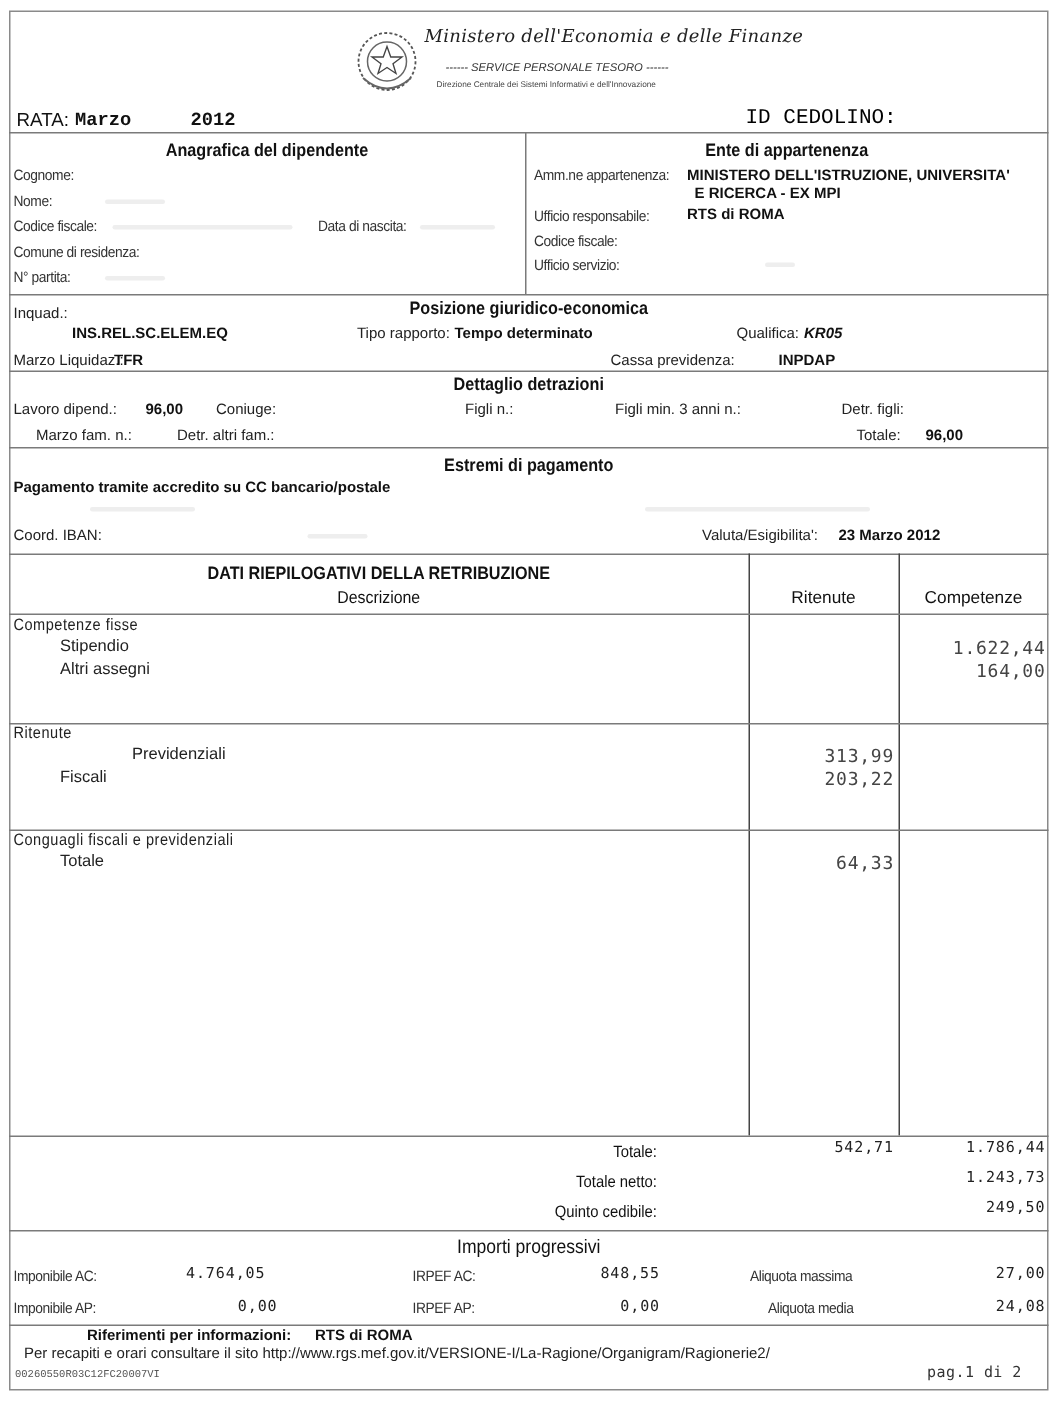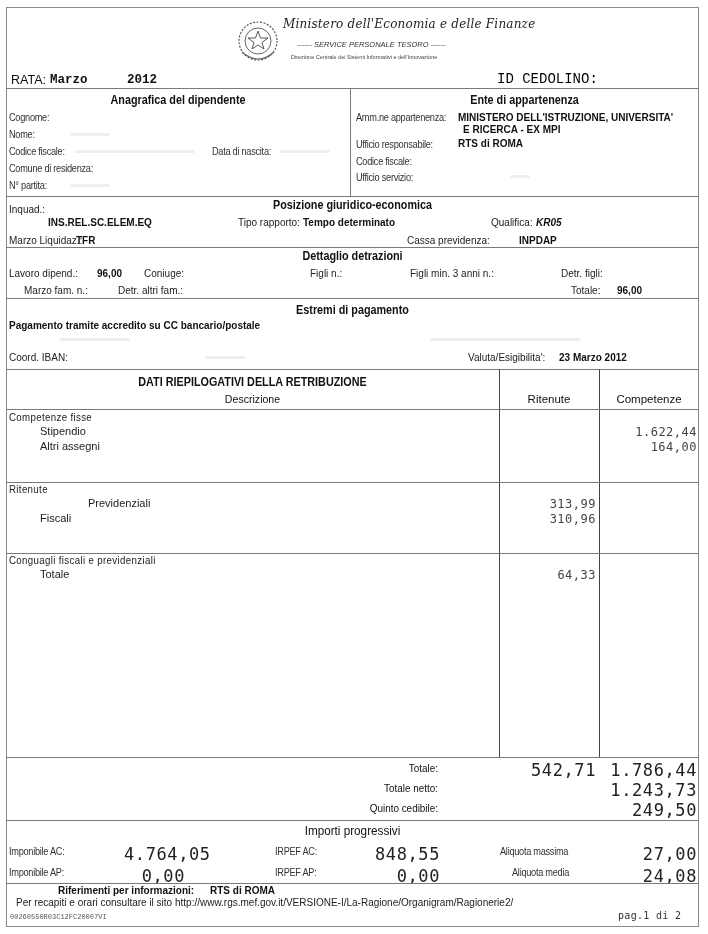--- a/index.html
+++ b/index.html
@@ -10,21 +10,21 @@
           border: 1px solid #8a8a8a; box-sizing: border-box; }
   .hl { position: absolute; height: 1px; background: #7a7a7a; }
   .vl { position: absolute; width: 1px; background: #7a7a7a; }
   .vld { position: absolute; width: 1px; background: #444; }
   .lbl { font-size: 10px; color: #333; letter-spacing: -0.3px; transform: scaleX(0.92); transform-origin: left; }
   .val { font-size: 10px; font-weight: bold; color: #111; }
   .sec { font-size: 12px; font-weight: bold; transform: scaleX(0.9); transform-origin: center; }
   .sm { font-size: 10px; color: #222; }
   .mono { font-family: "Liberation Mono", monospace; }
   .num { font-family: "DejaVu Sans Mono", monospace; font-size: 12px; color: #444; letter-spacing: 0.5px; }
-  .numb { font-family: "DejaVu Sans Mono", monospace; font-size: 17px; color: #222; letter-spacing: 0.6px; }
+  .numb { font-family: "DejaVu Sans Mono", monospace; font-size: 10px; color: #222; letter-spacing: 0.6px; }
   .desc { font-size: 11px; color: #222; }
   .cat { font-size: 11px; color: #222; letter-spacing: 0.4px; transform: scaleX(0.88); transform-origin: left; }
   .r { text-align: right; }
   .c { text-align: center; }
   .blur { position: absolute; height: 3px; background: #eeeeee; border-radius: 2px; }
 </style>
 </head>
 <body>
 
 <div class="page"></div>
@@ -125,21 +125,21 @@
 <div class="abs desc" style="left:40px;top:440px;">Altri assegni</div>
 <div class="abs num r" style="left:500px;top:440px;width:96px;"></div>
 <div class="abs num r" style="left:600px;top:440px;width:97px;">164,00</div>
 <div class="hl" style="left:6px;top:482px;width:693px;"></div>
 
 <div class="abs cat" style="left:9px;top:483px;">Ritenute</div>
 <div class="abs desc" style="left:40px;top:497px;padding-left:48px;">Previdenziali</div>
 <div class="abs num r" style="left:500px;top:497px;width:96px;">313,99</div>
 <div class="abs num r" style="left:600px;top:497px;width:97px;"></div>
 <div class="abs desc" style="left:40px;top:512px;">Fiscali</div>
-<div class="abs num r" style="left:500px;top:512px;width:96px;">310,96</div>
+<div class="abs num r" style="left:500px;top:512px;width:96px;">203,22</div>
 <div class="abs num r" style="left:600px;top:512px;width:97px;"></div>
 <div class="hl" style="left:6px;top:553px;width:693px;"></div>
 
 <div class="abs cat" style="left:9px;top:554px;">Conguagli fiscali e previdenziali</div>
 <div class="abs desc" style="left:40px;top:568px;">Totale</div>
 <div class="abs num r" style="left:500px;top:568px;width:96px;">64,33</div>
 <div class="abs num r" style="left:600px;top:568px;width:97px;"></div>
 
 <div class="hl" style="left:6px;top:757px;width:693px;"></div>
 

